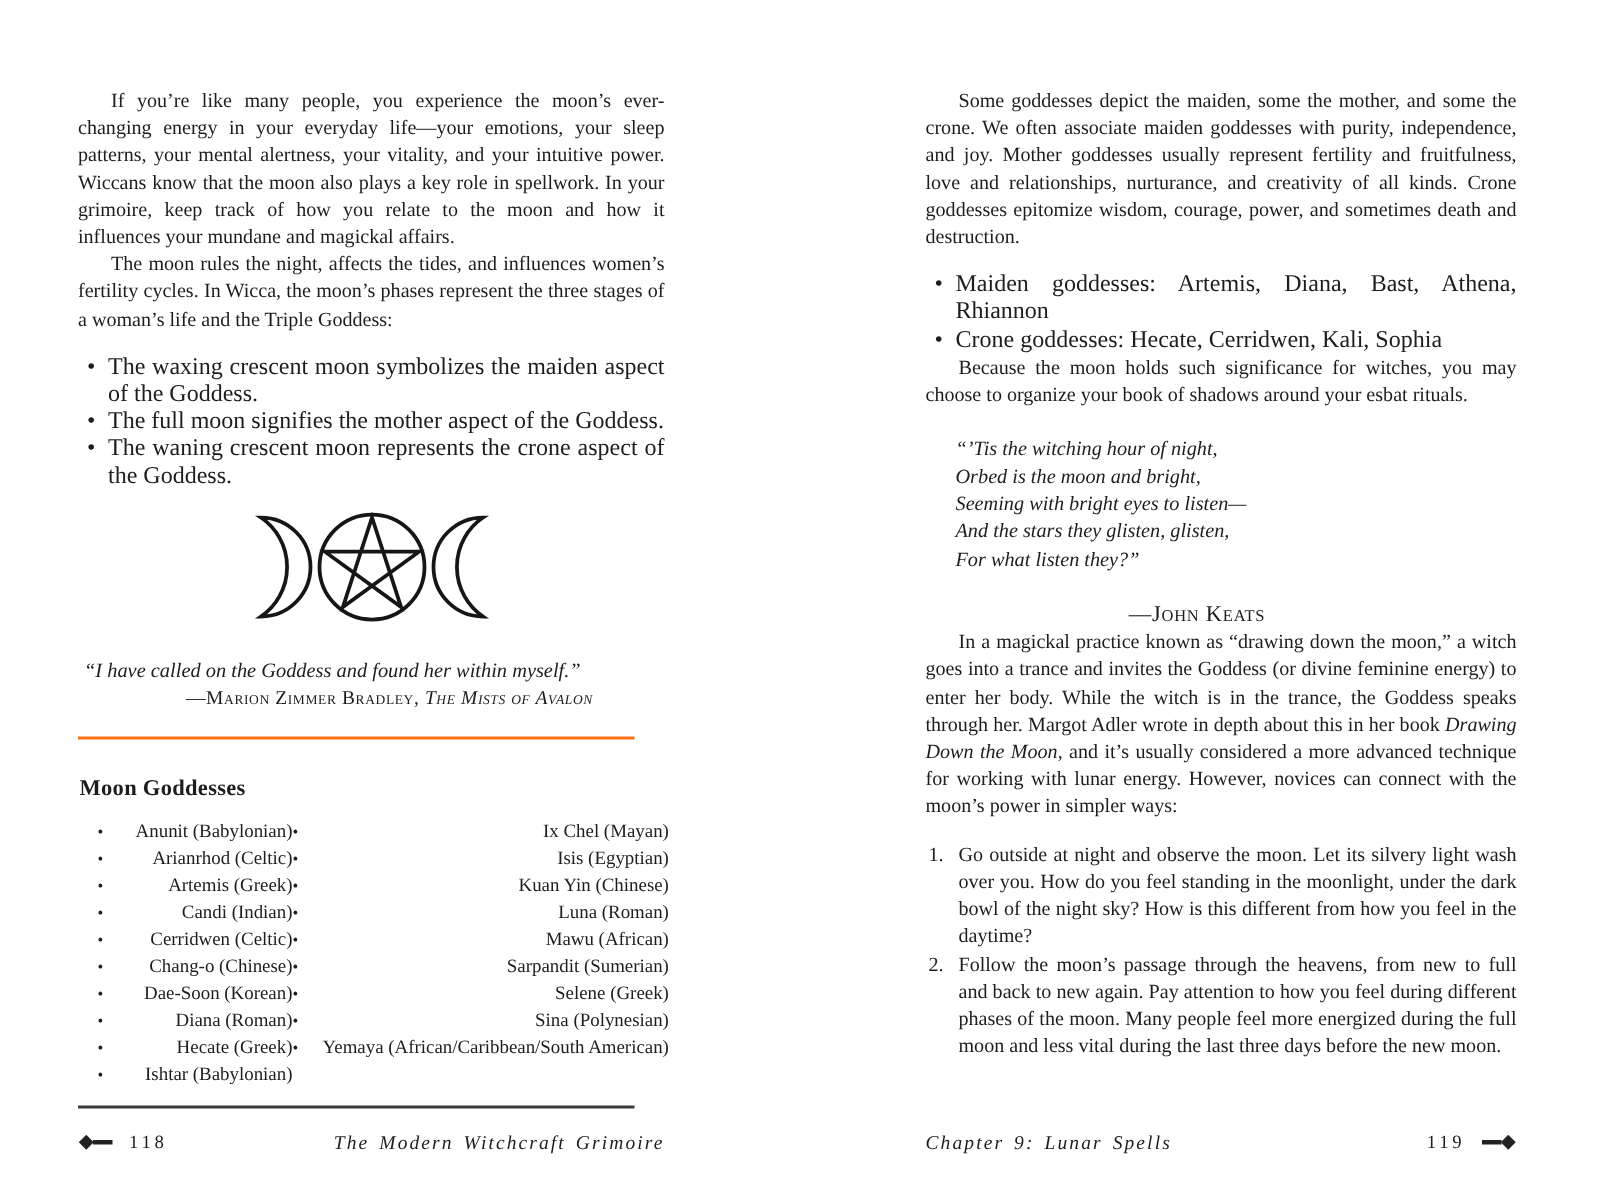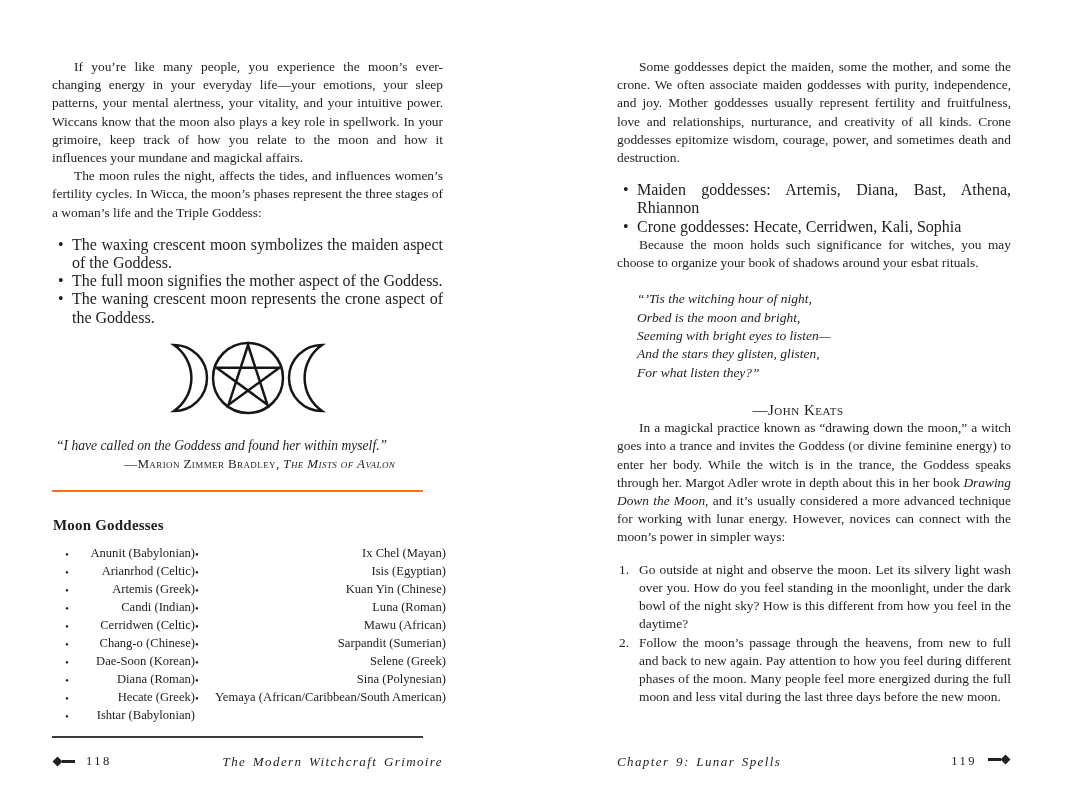--- a/index.html
+++ b/index.html
@@ -44,21 +44,21 @@
 
   .poem { margin-top: 18px; padding-left: 20px; font-style: italic; font-size: 13.5px; line-height: 18.4px; }
   .poem-attr { margin-top: 20px; text-align: center; padding-right: 32px; font-style: normal; font-variant: small-caps; font-size: 15px; letter-spacing: 0.5px; }
 
   ol.numbered { list-style: none; margin: 14px 0 0 0; padding: 0; counter-reset: item; }
   ol.numbered li { counter-increment: item; position: relative; padding-left: 22px; font-size: 13.4px; line-height: 18.2px; text-align: justify; }
   ol.numbered li::before { content: counter(item) "."; position: absolute; left: 2px; }
 
   .footer { position: absolute; top: 668px; left: 0; right: 0; height: 20px; font-size: 12.5px; margin-top: 28px; }
   .footer-left { display: flex; align-items: center; gap: 10px; }
-  .footer-right { position: absolute; right: 0; top: 0; display: flex; gap: 10px; }
+  .footer-right { position: absolute; right: 0; top: 0; display: flex; align-items: center; gap: 10px; }
   .pagenum { letter-spacing: 2.5px; font-size: 12.5px; }
   .running-title, .chapter-title { font-style: italic; font-size: 13px; letter-spacing: 1.4px; word-spacing: 2px; }
   .running-title { position: absolute; right: 0; top: 0; }
   .fleuron { display: block; }
 </style>
 </head>
 <body>
 
 <section class="page page-left">
   <p class="body indent">If you’re like many people, you experience the moon’s ever-changing energy in your everyday life—your emotions, your sleep patterns, your mental alertness, your vitality, and your intuitive power. Wiccans know that the moon also plays a key role in spellwork. In your grimoire, keep track of how you relate to the moon and how it influences your mundane and magickal affairs.</p>

